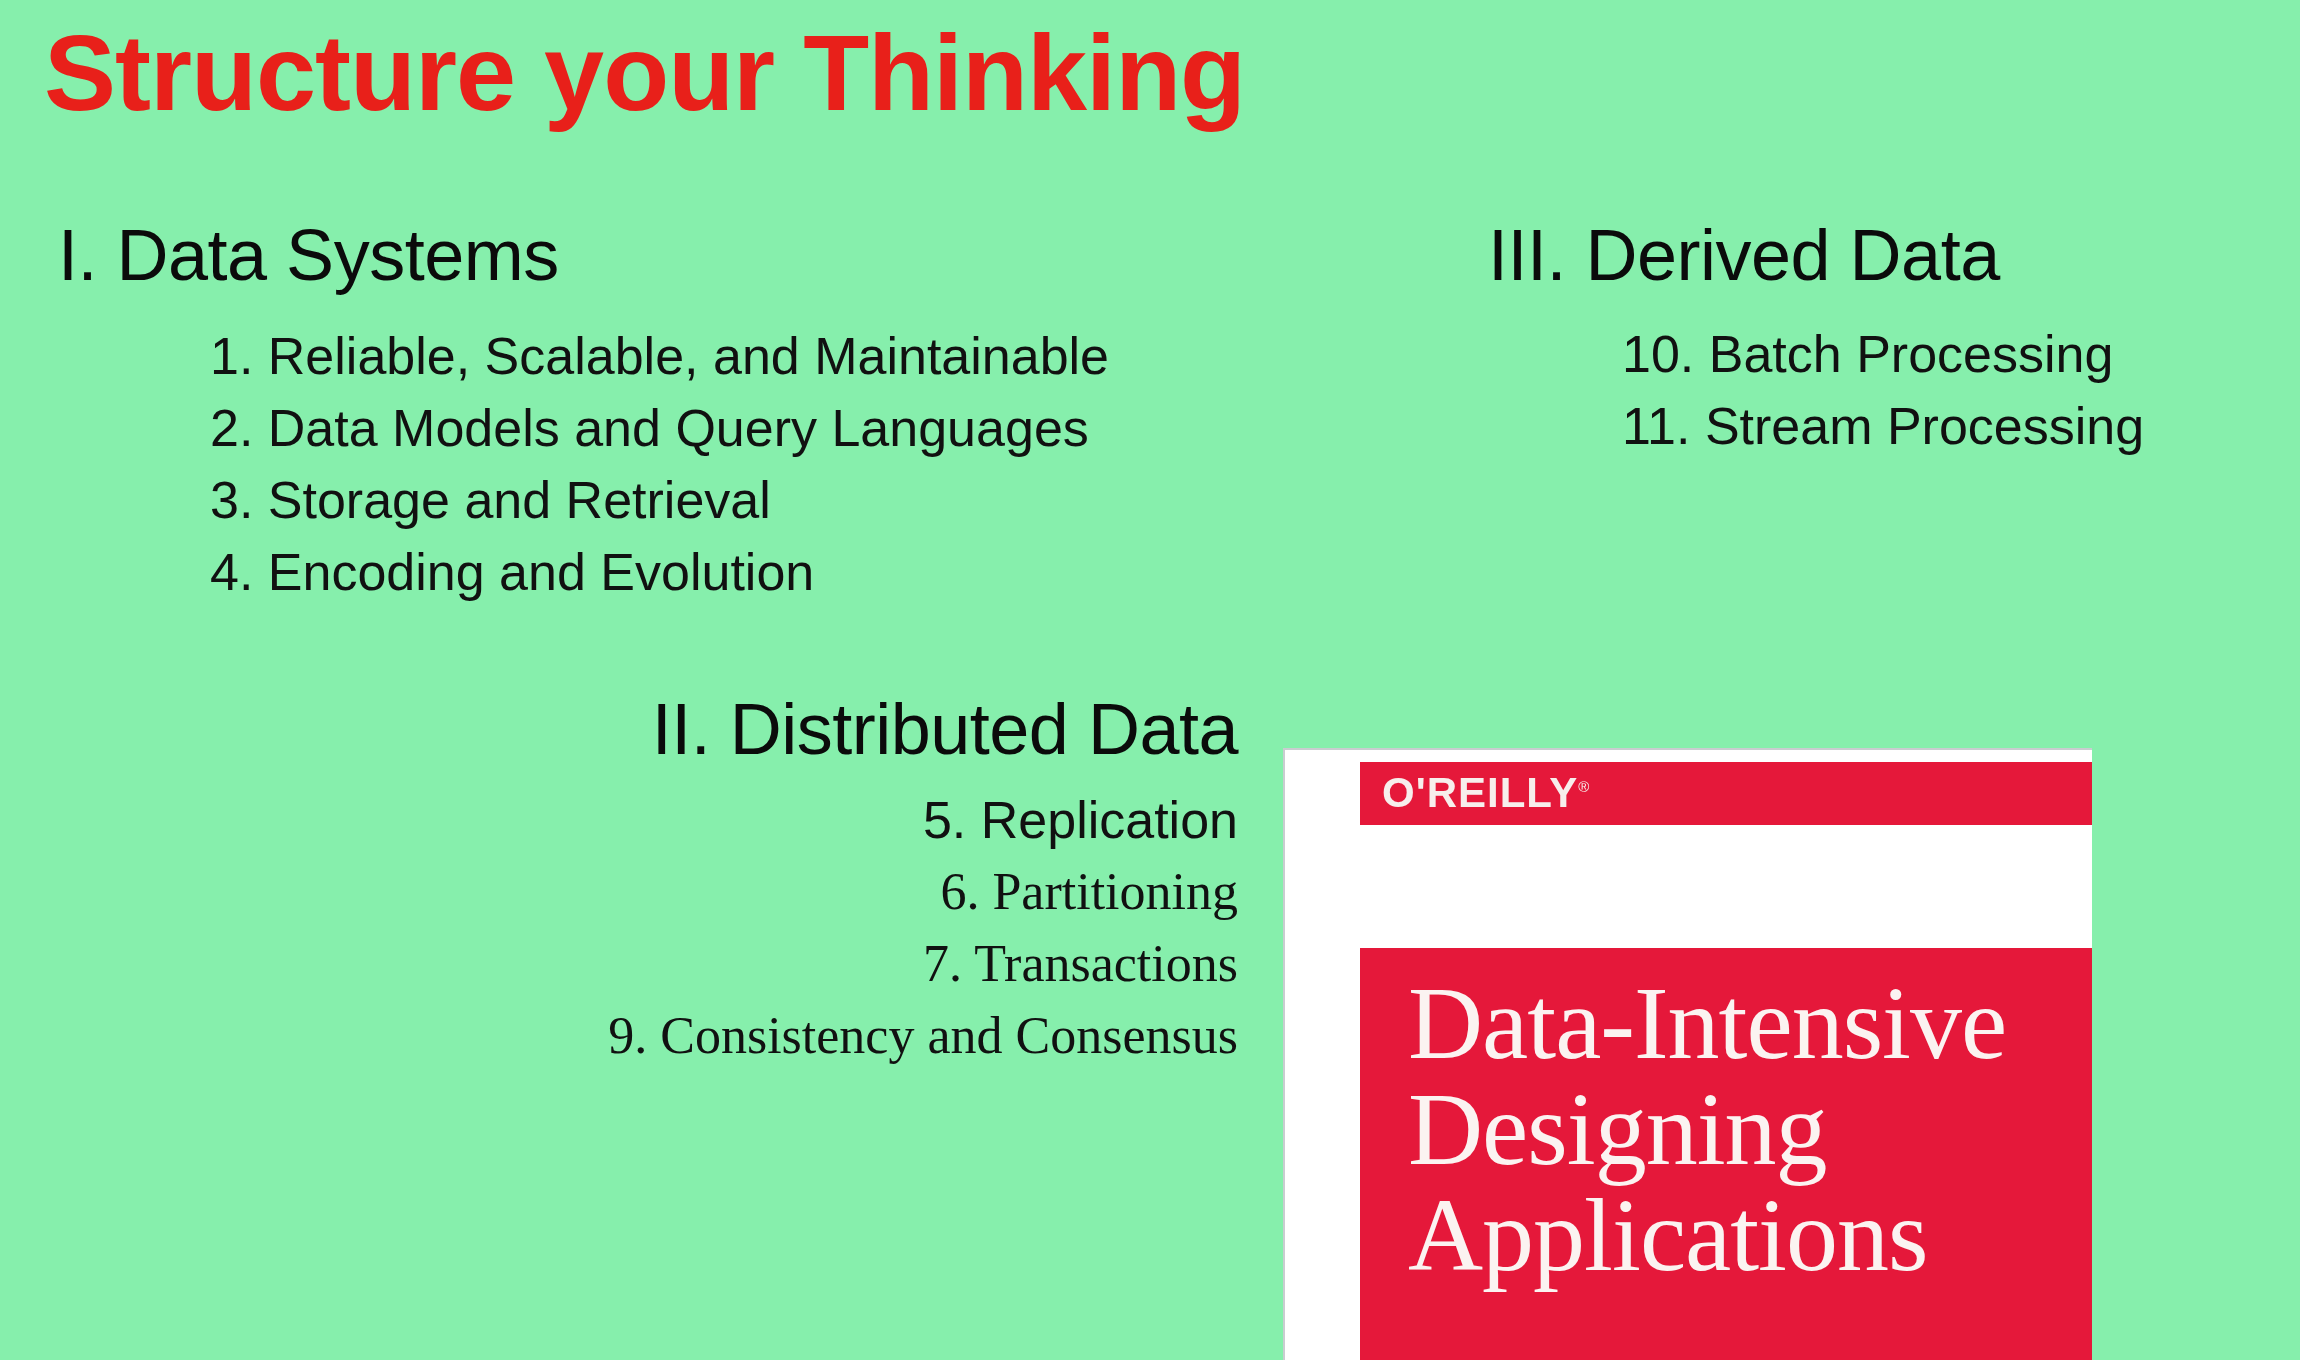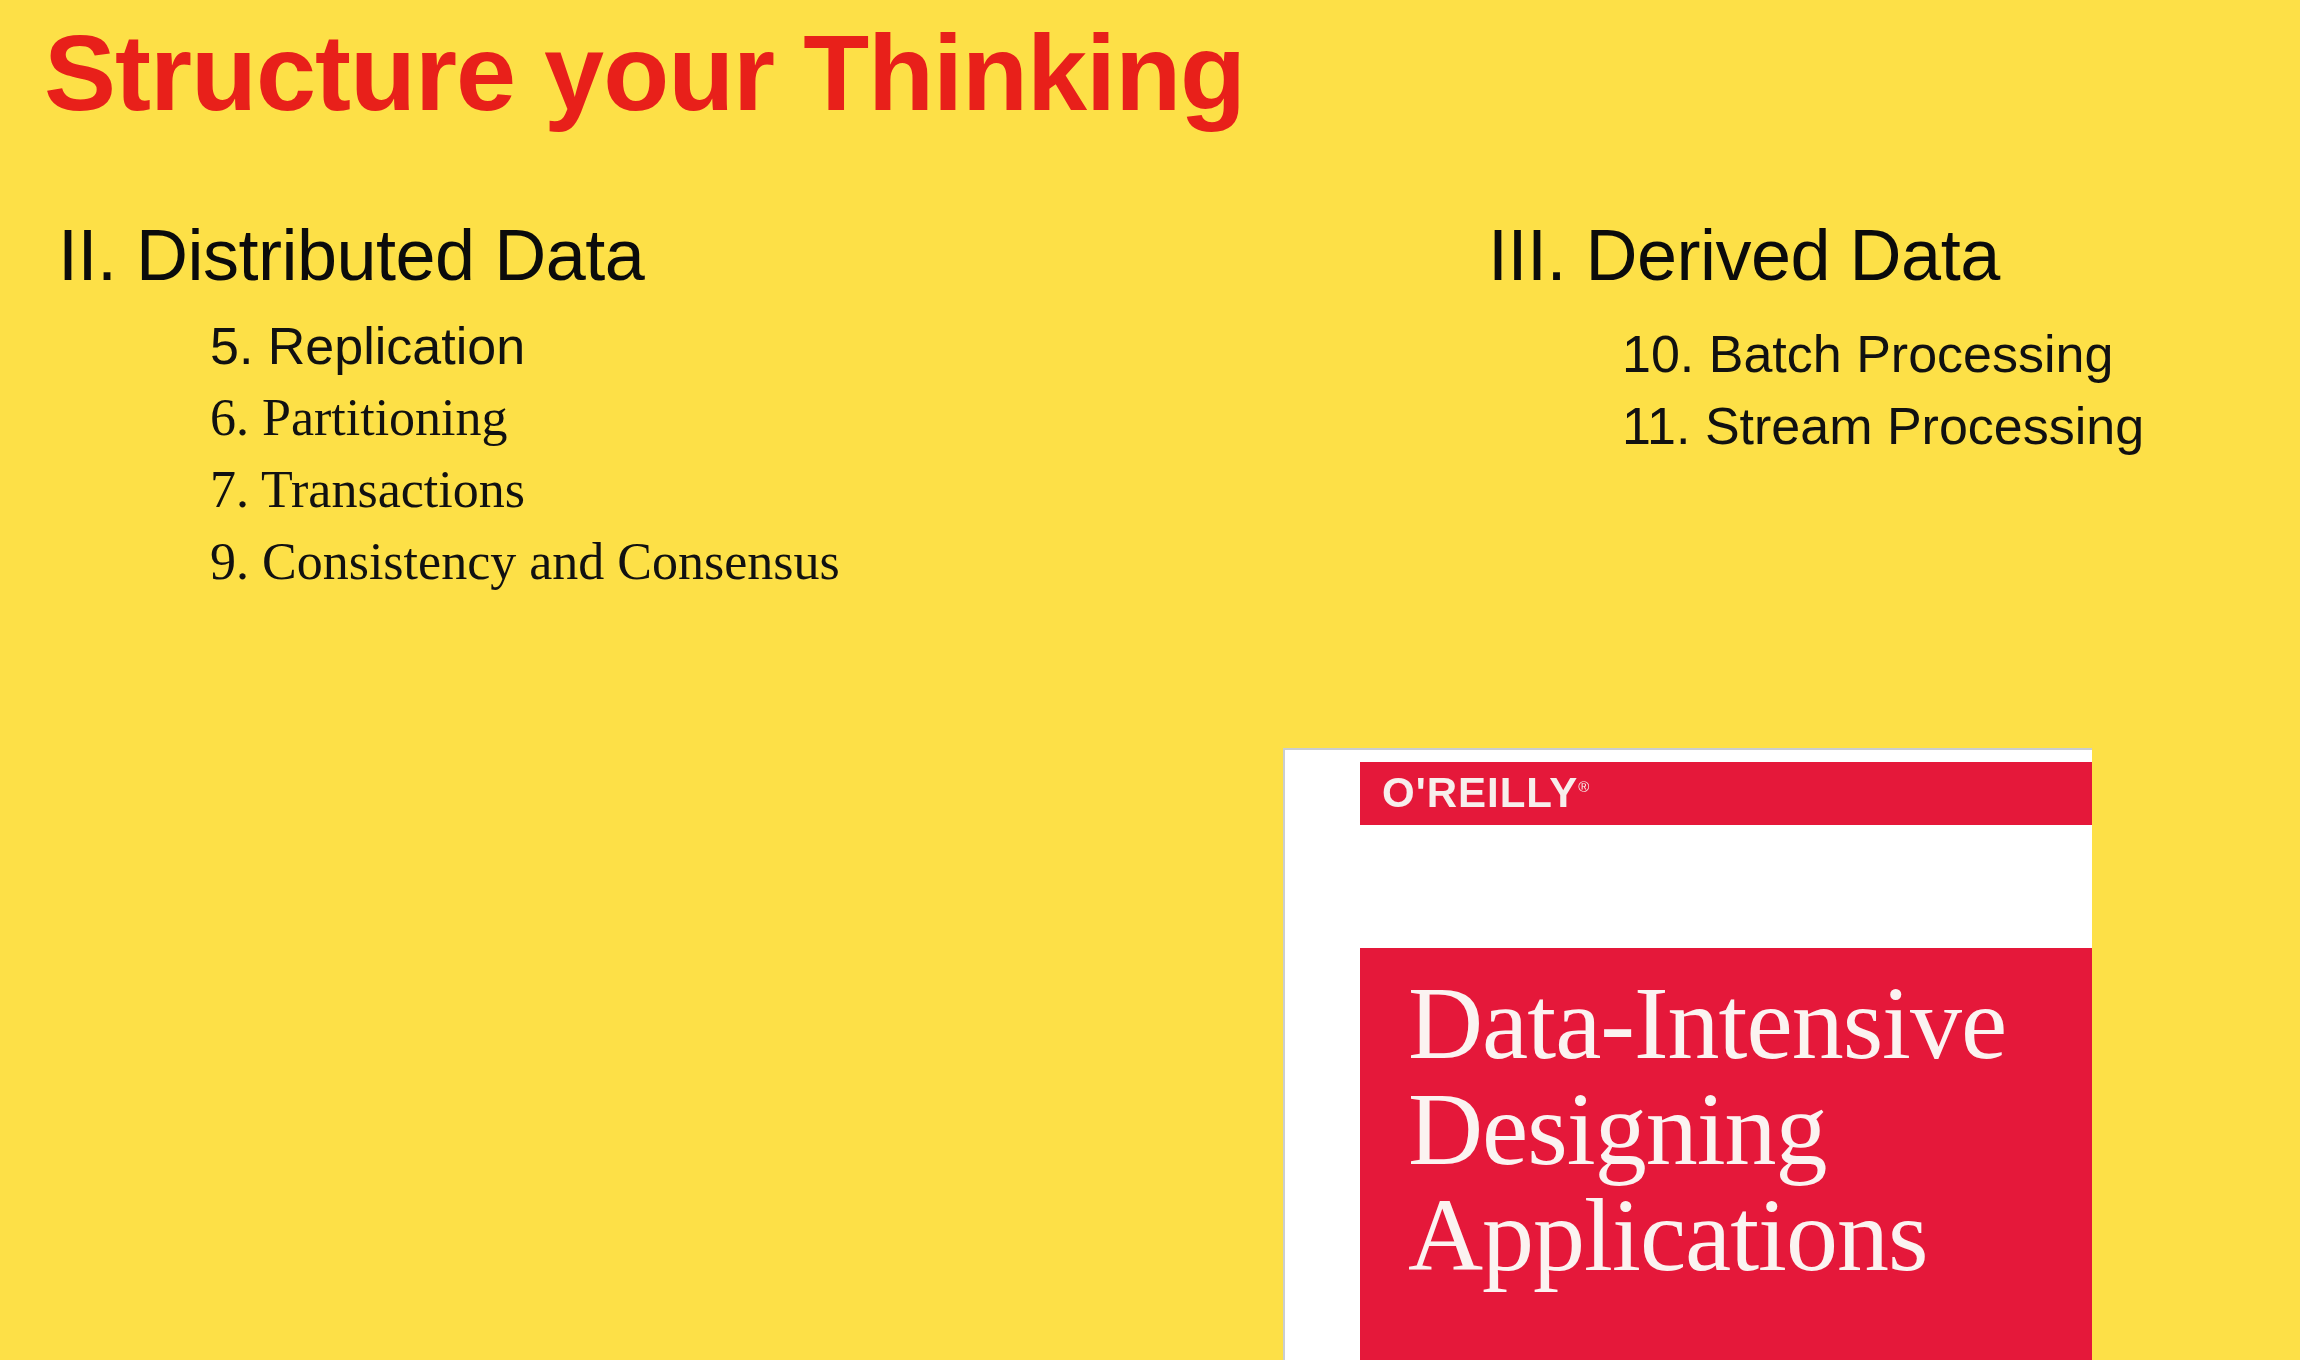--- a/index.html
+++ b/index.html
@@ -9,21 +9,21 @@
   }
   body {
     font-family: "Liberation Sans", sans-serif;
     -webkit-font-smoothing: antialiased;
   }
 
   #slide {
     position: relative;
     width: 2300px;
     height: 1360px;
-    background: #fde047;
+    background: #86efac;
     overflow: hidden;
   }
 
   
   .slide-title {
     position: absolute;
     left: 44px;
     top: 14px;
     font-size: 108px;
     font-weight: 800;
@@ -149,20 +149,29 @@
 </style>
 </head>
 <body>
 
 <div id="slide">
 
   <div class="slide-title">Structure your Thinking</div>
 
   <div class="col-left">
 
+    <div class="section">
+      <div class="section-heading">I. Data Systems</div>
+      <ul class="chapter-list list-wide">
+        <li class="chapter-item">1. Reliable, Scalable, and Maintainable</li>
+        <li class="chapter-item">2. Data Models and Query Languages</li>
+        <li class="chapter-item">3. Storage and Retrieval</li>
+        <li class="chapter-item">4. Encoding and Evolution</li>
+      </ul>
+    </div>
 
     <div class="section">
       <div class="section-heading">II. Distributed Data</div>
       <ul class="chapter-list list-tight">
         <li class="chapter-item">5. Replication</li>
         <li class="chapter-item">6. Partitioning</li>
         <li class="chapter-item">7. Transactions</li>
         <li class="chapter-item">9. Consistency and Consensus</li>
       </ul>
     </div>

